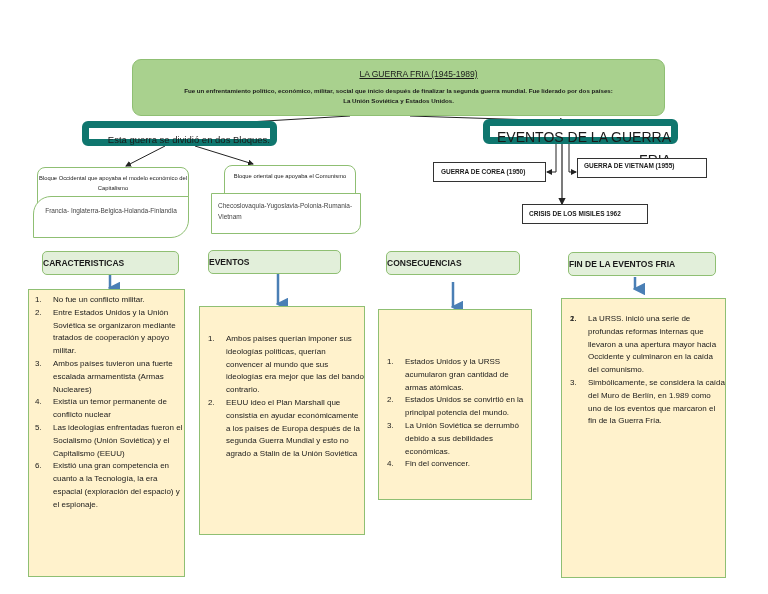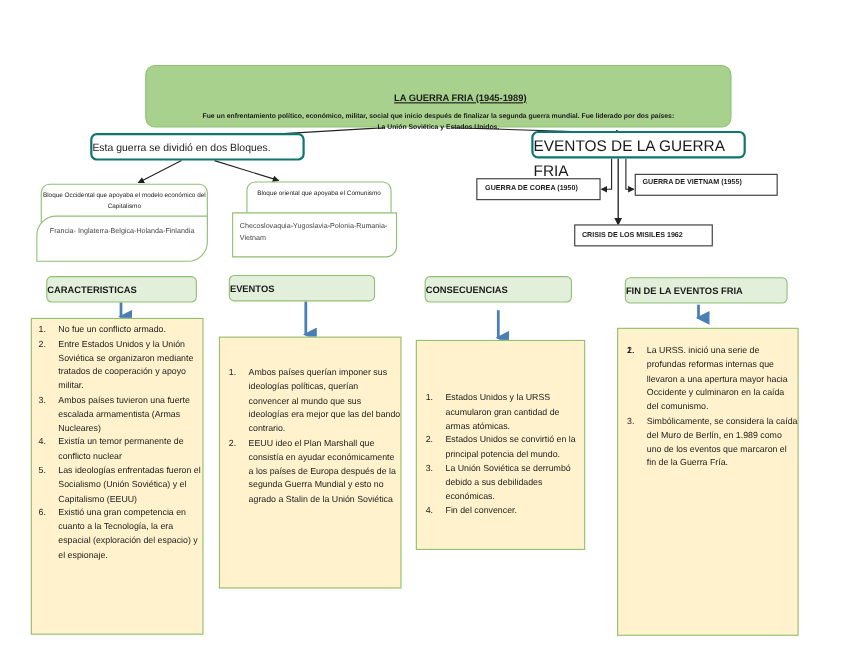--- a/index.html
+++ b/index.html
@@ -2,24 +2,24 @@
 <html><head>
 <meta charset="utf-8">
 <style>
   html, body { margin:0; padding:0; }
   body { width:768px; height:594px; background:#ffffff; position:relative; overflow:hidden;
          font-family:"Liberation Sans", "DejaVu Sans", sans-serif; color:#1a1a1a; }
   .abs { position:absolute; box-sizing:border-box; }
 
   .main-box { left:132px; top:59px; width:533px; height:57px; background:#a9d18e; border:1px solid #8fbf73;
               border-radius:9px; text-align:center; }
-  .main-title { font-size:8.5px; font-weight:bold; text-decoration:underline; margin-top:24px;padding-left:40px; }
+  .main-title { font-size:8.5px; font-weight:normal; text-decoration:underline; margin-top:9px;padding-left:40px; }
   .main-desc { font-size:6.2px; font-weight:bold; margin-top:7px; line-height:10px; padding:0 6px; }
 
-  .round-box { background:#fff; border:2px solid #0f766e; border-radius:6px; text-align:left; }
+  .round-box { background:#fff; border:7px solid #0f766e; border-radius:6px; text-align:right; }
   .bloques { left:82px; top:121px; width:195px; height:25px; font-size:9.5px; line-height:23px; }
   .eventos { left:483px; top:119px; width:195px; height:25px; font-size:14px; line-height:23px; }
 
   .rect-box { background:#fff; border:1px solid #333; font-size:6.5px; font-weight:bold; }
   .corea { left:433px; top:162px; width:113px; height:20px; line-height:18px; padding-left:7px; }
   .vietnam { left:577px; top:158px; width:130px; height:20px; line-height:14px; padding-left:6px; }
   .misiles { left:522px; top:204px; width:126px; height:20px; line-height:18px; padding-left:6px; }
 
   .blk-top { background:#fff; border:1px solid #8fbf73; border-radius:8px 8px 0 0; text-align:center;
              font-size:5.8px; line-height:10px; padding-top:5px; }
@@ -94,21 +94,21 @@
 <div class="abs blk-top ori-top">Bloque oriental que apoyaba el Comunismo</div>
 <div class="abs blk-bot ori-bot">Checoslovaquia-Yugoslavia-Polonia-Rumania- Vietnam</div>
 
 <div class="abs section-head h-car">CARACTERISTICAS</div>
 <div class="abs section-head h-cau">EVENTOS</div>
 <div class="abs section-head h-con">CONSECUENCIAS</div>
 <div class="abs section-head h-fin">FIN DE LA EVENTOS FRIA</div>
 
 <div class="abs content-box c-car">
   <ol>
-    <li><span class="num">1.</span><span>No fue un conflicto armado.</span></li>
+    <li><span class="num">1.</span><span>No fue un conflicto militar.</span></li>
     <li><span class="num">2.</span><span>Entre Estados Unidos y la Unión Soviética se organizaron mediante tratados de cooperación y apoyo militar.</span></li>
     <li><span class="num">3.</span><span>Ambos países tuvieron una fuerte escalada armamentista (Armas Nucleares)</span></li>
     <li><span class="num">4.</span><span>Existía un temor permanente de conflicto nuclear</span></li>
     <li><span class="num">5.</span><span>Las ideologías enfrentadas fueron el Socialismo (Unión Soviética) y el Capitalismo (EEUU)</span></li>
     <li><span class="num">6.</span><span>Existió una gran competencia en cuanto a la Tecnología, la era espacial (exploración del espacio) y el espionaje.</span></li>
   </ol>
 </div>
 
 <div class="abs content-box c-cau">
   <ol>

